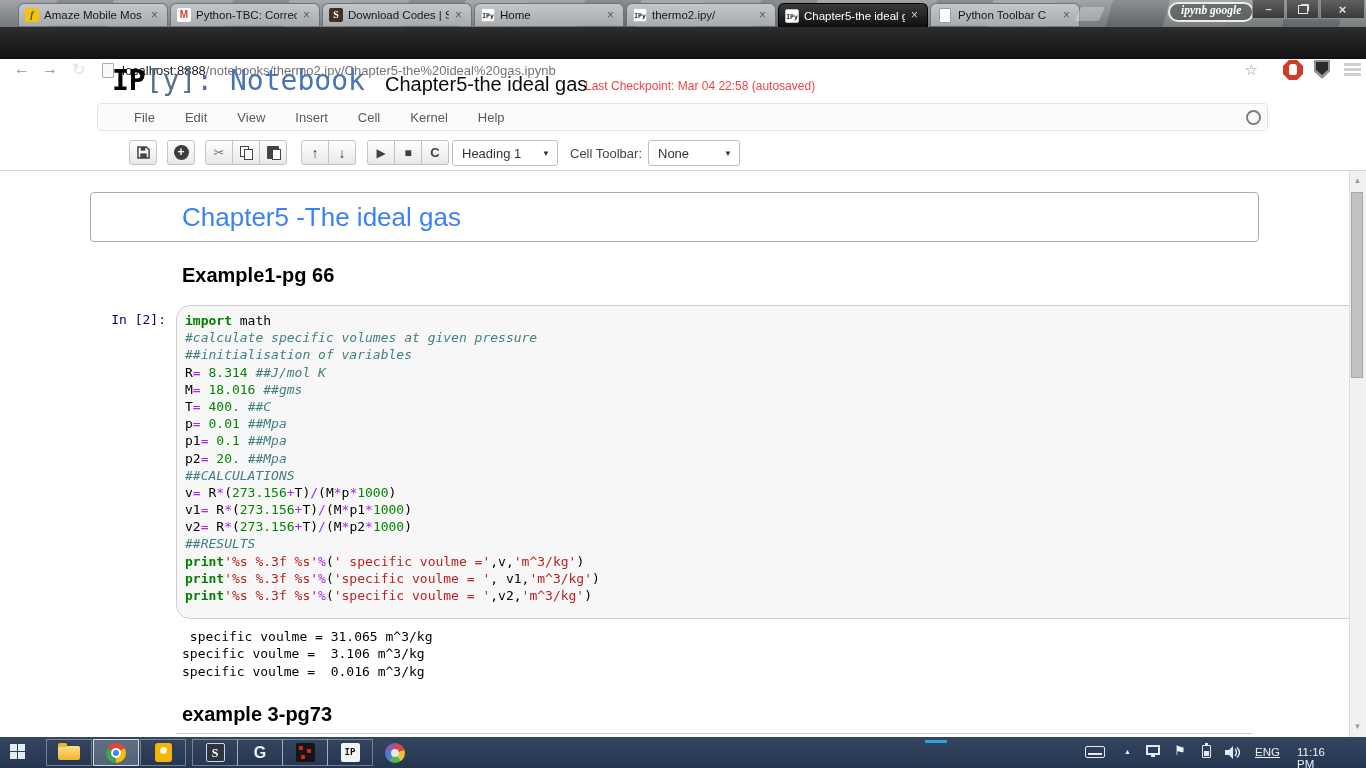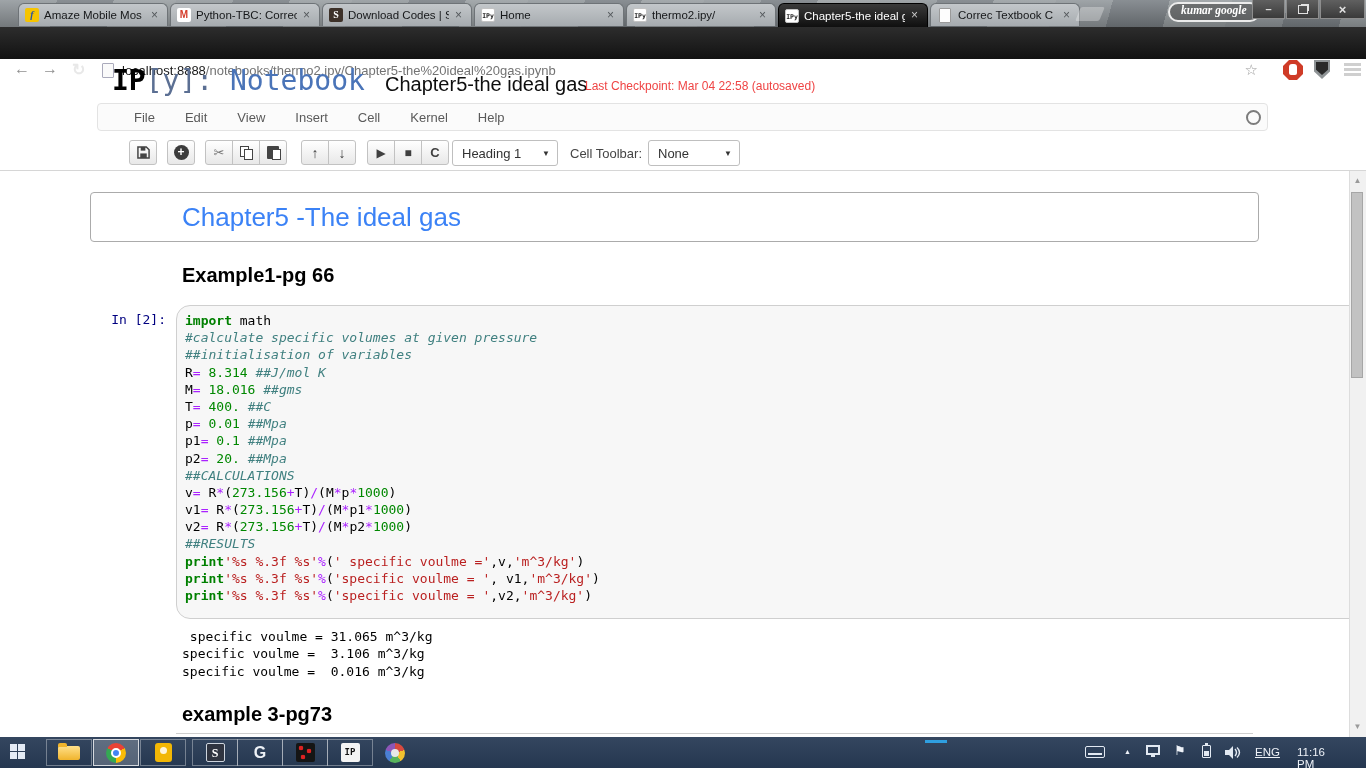--- a/index.html
+++ b/index.html
@@ -190,26 +190,26 @@
           <span class="tab-title">thermo2.ipy/</span>
           <span class="tab-close">×</span>
         </div>
         <div class="tab active">
           <span class="fav ipython-favicon">IPy</span>
           <span class="tab-title">Chapter5-the ideal g</span>
           <span class="tab-close">×</span>
         </div>
         <div class="tab">
           <span class="fav document-favicon"></span>
-          <span class="tab-title">Correc Textbook C</span>
+          <span class="tab-title">Python Toolbar C</span>
           <span class="tab-close">×</span>
         </div>
       </div>
     <div class="newtab"></div>
-    <div class="profile">kumar google</div>
+    <div class="profile">ipynb google</div>
     <div class="winbtns">
       <span class="wbtn min">
           <span class="glyph-min">–</span>
         </span>
       <span class="wbtn res">
           <span class="glyph-restore"></span>
         </span>
       <span class="wbtn cls">
           <span class="glyph-close">×</span>
         </span>

